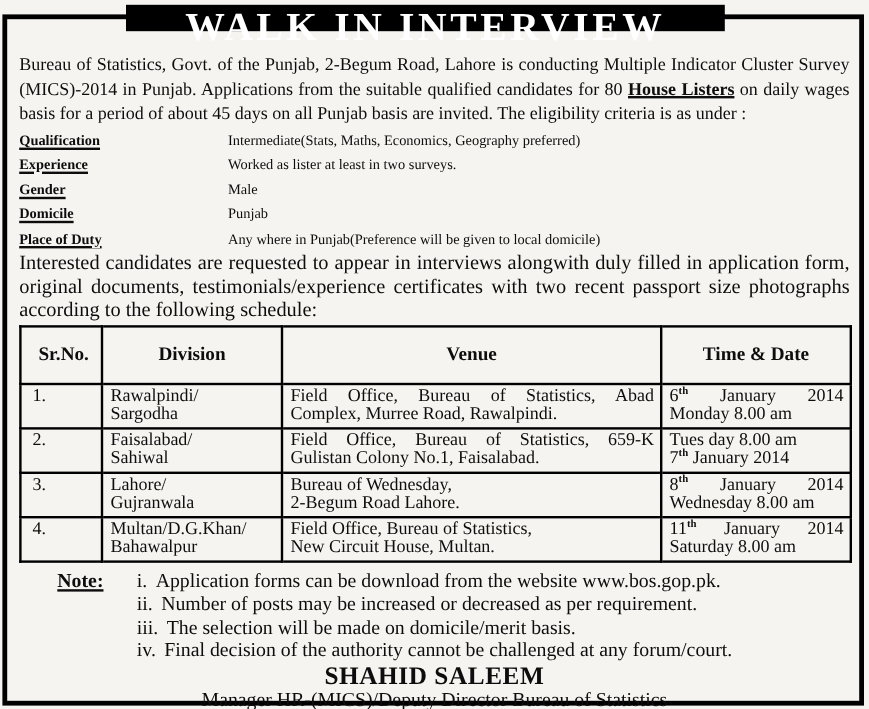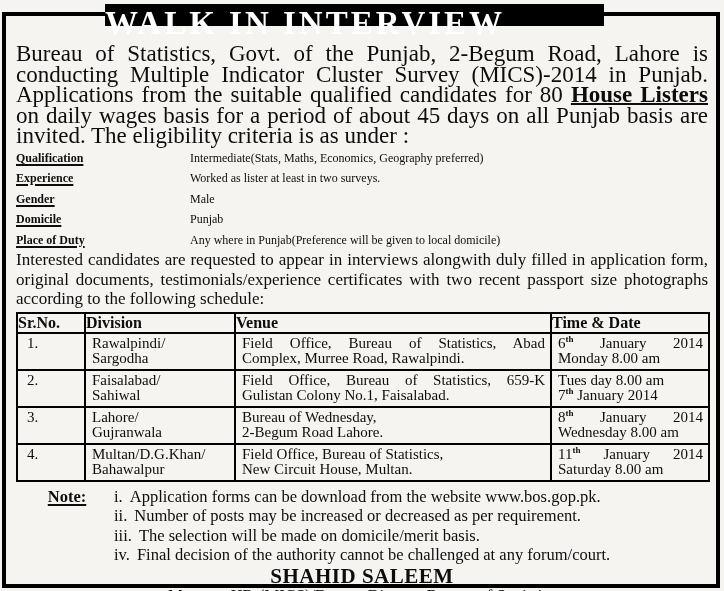--- a/index.html
+++ b/index.html
@@ -16,33 +16,34 @@
     left: 2px; top: 12px;
     width: 718px; height: 576px;
     border: 4px solid #000;
     background: #f5f4f1;
   }
   .title-bar {
     position: absolute;
     left: 99px; top: -12px;
     width: 499px; height: 22px;
     background: #000;
+    text-align: center;
   }
   .title-bar span {
     color: #fff;
     font-weight: bold;
     font-size: 33px;
     line-height: 38px;
     letter-spacing: 3px;
     white-space: nowrap;
   }
   .content { padding: 28px 8px 0 10px; }
 
   .intro {
-    font-size: 23px;
+    font-size: 15px;
     line-height: 20.5px;
     text-align: justify;
     font-family: Liberation Serif, serif;
   }
   .hl { font-weight: bold; text-decoration: underline; text-decoration-thickness: 2px; }
 
   .criteria { margin-top: 1px; }
   .crit-row { display: flex; line-height: 20.5px; font-size: 12px; }
   .crit-label {
     width: 174px; flex: none;
@@ -62,23 +63,23 @@
   table {
     width: 100%;
     border-collapse: collapse;
     margin-top: 3px;
     table-layout: fixed;
   }
   th, td { border: 2.5px solid #000; }
   th {
     font-size: 16px;
     font-weight: bold;
-    text-align: left;
+    text-align: center;
     line-height: 18px;
-    padding: 0;
+    padding: 14px;
   }
   td {
     font-size: 15px;
     line-height: 15.5px;
     vertical-align: top;
     padding: 2px 5px 2px 6px;
   }
   .c-sr { padding-left: 9px; }
   .jl { text-align: justify; text-align-last: justify; }
   sup { font-size: 9px; font-weight: bold; vertical-align: super; line-height: 0; margin-top: 32px; }

